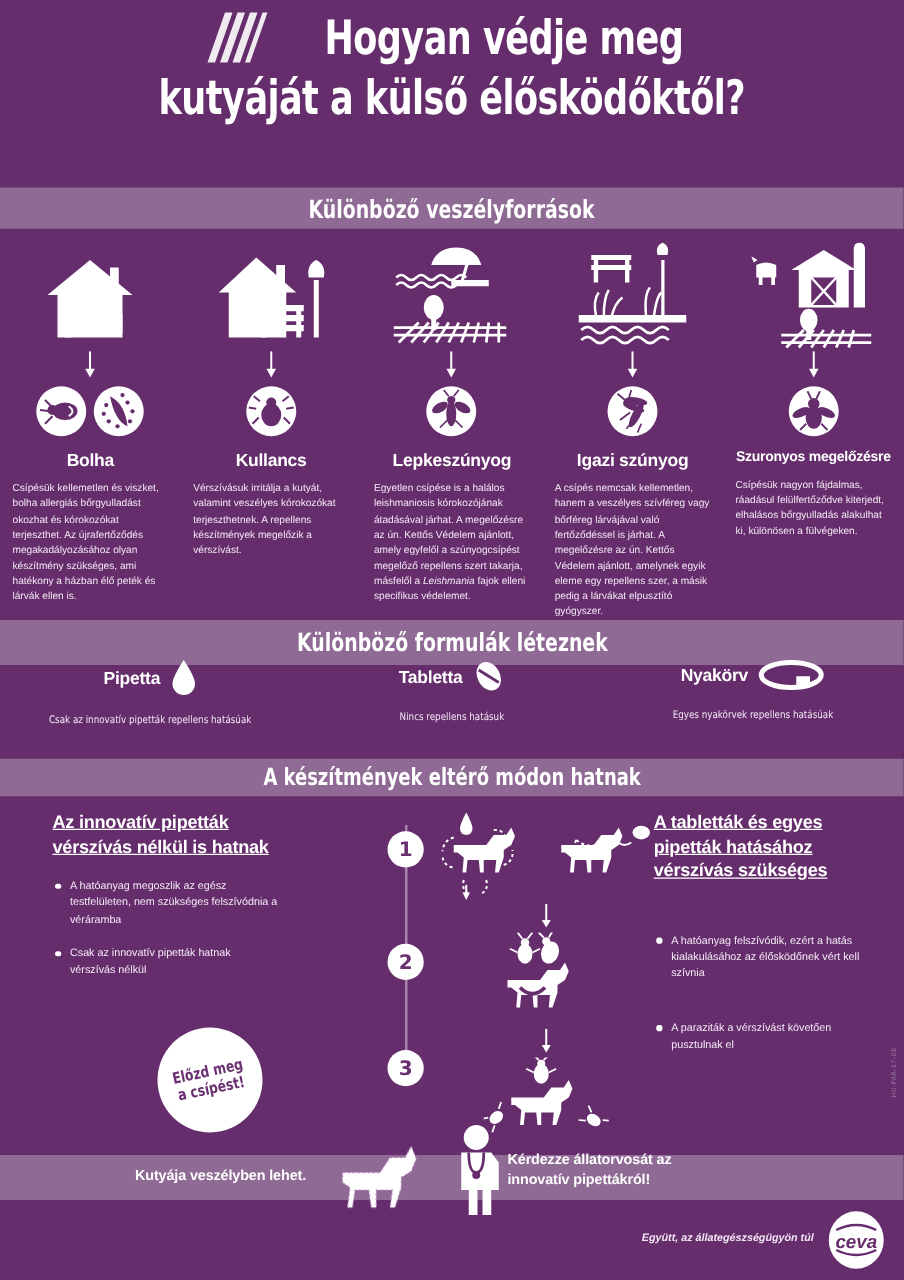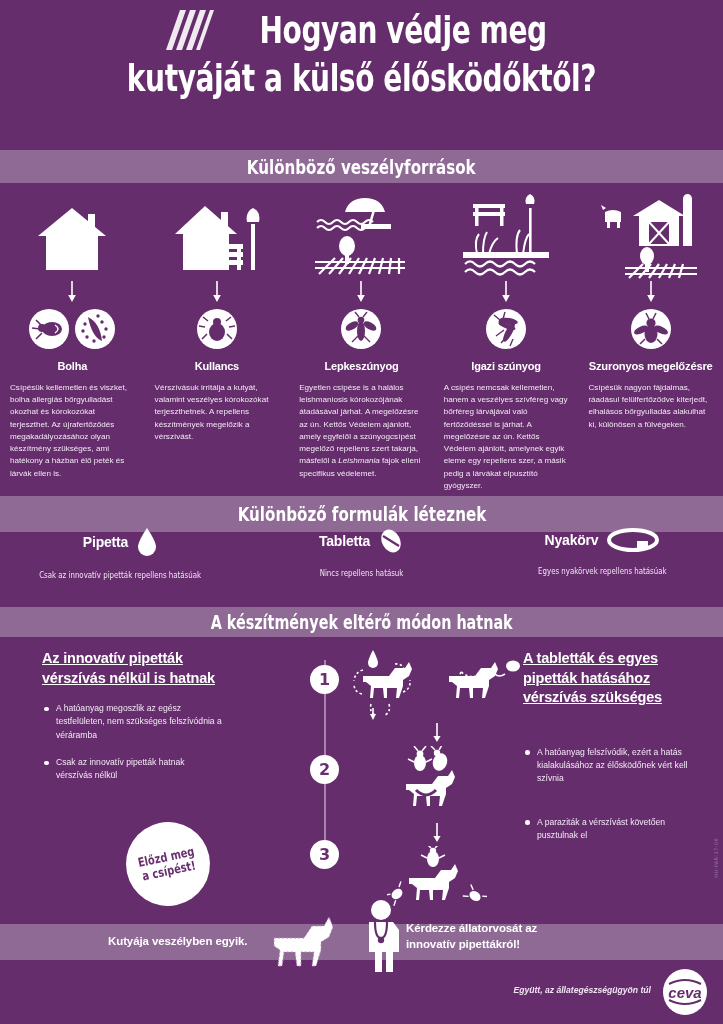--- a/index.html
+++ b/index.html
@@ -41,21 +41,21 @@
   }
   .band-accent .band-label { font-size: 19px; }
 
   
   .hazards { position: absolute; left: 0; top: 188px; width: 723px; display: flex; }
   .hz-col { width: 144.6px; padding: 0 6px; display: flex; flex-direction: column; align-items: center; }
   .hz-scene { height: 92px; display: flex; align-items: flex-end; justify-content: center; }
   .hz-arrow { height: 24px; display: flex; align-items: center; justify-content: center; }
   .hz-icons { display: flex; gap: 4px; justify-content: center; align-items: center; height: 50px; }
   .hz-name {
-    margin-top: 6px; font-size: 11px; font-weight: 700; text-align: center;
+    margin-top: 6px; font-size: 14px; font-weight: 700; text-align: center;
     letter-spacing: -0.2px; line-height: 1.15; white-space: nowrap;
   }
   .hz-name.small { font-size: 11.2px; }
   .hz-body {
     margin-top: 9px; font-size: 8.1px; line-height: 1.52; text-align: left;
     color: #f2e8f4; width: 100%; padding: 0 4px;
   }
   .hz-body i { font-style: italic; }
 
   
@@ -603,21 +603,21 @@
     <span>
       <svg width="54" height="76" viewBox="0 0 54 76" fill="#fff">
         <circle cx="27" cy="12" r="10"></circle>
         <path d="M15 24 l24 0 l6 8 l0 22 l-6 0 l0 20 l-7 0 l0 -20 l-4 0 l0 20 l-7 0 l0 -20 l-6 0 l0 -22 z"></path>
         <path d="M21 24 q0 16 6 16 q6 0 6 -16" fill="none" stroke="#662d6d" stroke-width="2.2"></path>
         <circle cx="27" cy="42" r="3.2" fill="#662d6d"></circle>
       </svg>
     </span>
   </div>
 
-  <div class="foot-left">Kutyája veszélyben egyik.</div>
+  <div class="foot-left">Kutyája veszélyben lehet.</div>
   <div class="foot-right">
     <span>Kérdezze állatorvosát az</span><br>
     <span>innovatív pipettákról!</span>
   </div>
 
   <div class="tagline">Együtt, az állategészségügyön túl</div>
 
   <div class="ceva-logo">
     <svg width="48" height="48" viewBox="0 0 48 48">
       <ellipse cx="24" cy="24" rx="22" ry="23" fill="#fff"></ellipse>

